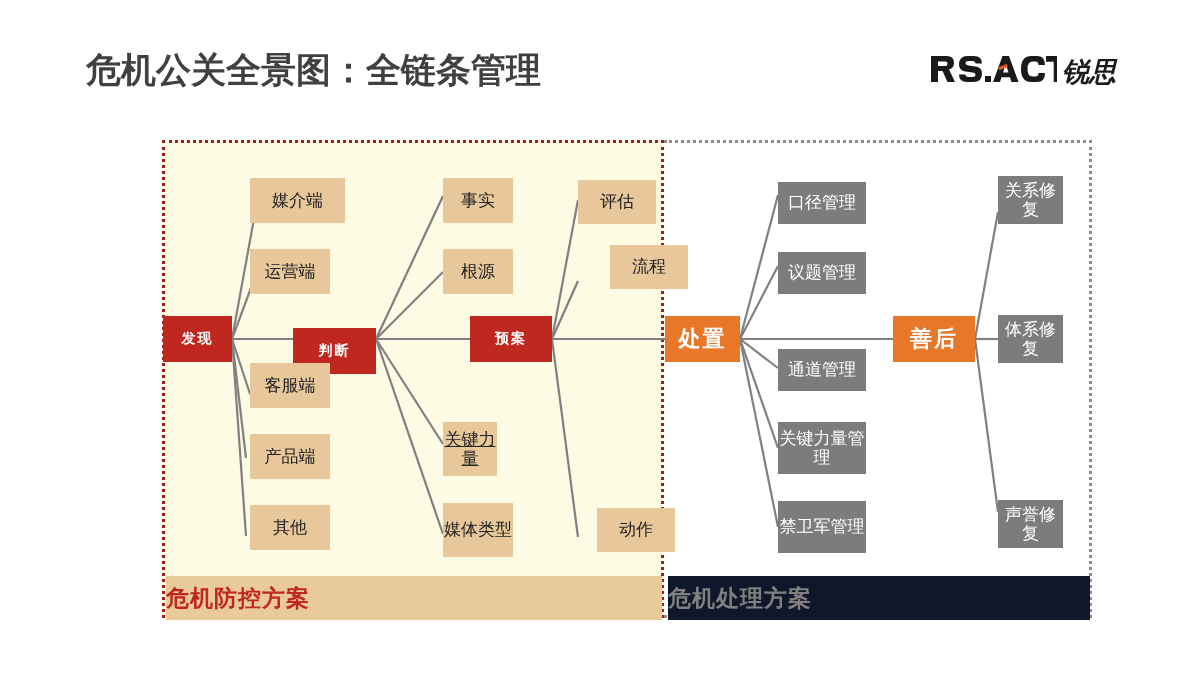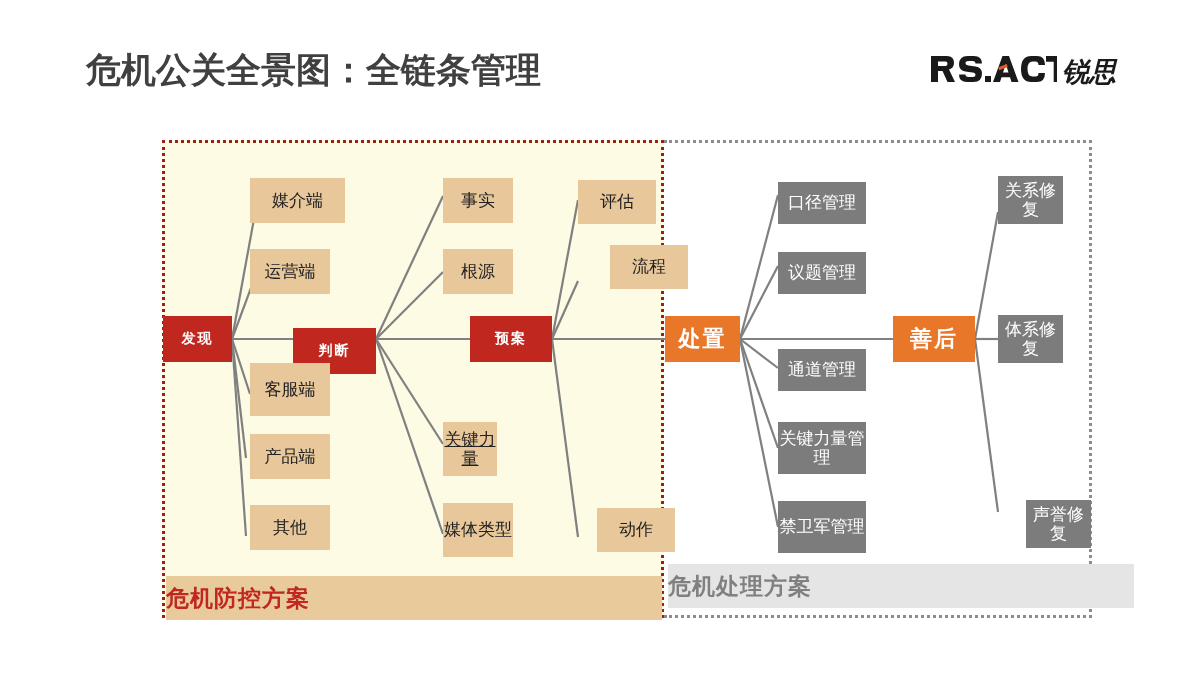--- a/index.html
+++ b/index.html
@@ -85,23 +85,23 @@
   }
   .banner-left {
     left: 166px;
     top: 576px;
     width: 496px;
     background: #e8ca9b;
     color: #c0271f;
   }
   .banner-right {
     left: 668px;
-    top: 564px;
-    width: 466px;
-    background: #e5e5e5;
+    top: 576px;
+    width: 422px;
+    background: #0f172a;
     color: #808080;
   }
 
   
   .wires {
     position: absolute;
     left: 0;
     top: 0;
     width: 1200px;
     height: 675px;
@@ -222,21 +222,21 @@
   <div class="node node-orange" style="left:893px; top:316px; width:82px; height:46px;">
     <span>善后</span>
   </div>
 
   <div class="node node-tan" style="left:250px; top:178px; width:95px; height:45px;">
     <span>媒介端</span>
   </div>
   <div class="node node-tan" style="left:250px; top:249px; width:80px; height:45px;">
     <span>运营端</span>
   </div>
-  <div class="node node-tan" style="left:250px; top:363px; width:80px; height:53px;">
+  <div class="node node-tan" style="left:250px; top:363px; width:80px; height:45px;">
     <span>客服端</span>
   </div>
   <div class="node node-tan" style="left:250px; top:434px; width:80px; height:45px;">
     <span>产品端</span>
   </div>
   <div class="node node-tan" style="left:250px; top:505px; width:80px; height:45px;">
     <span>其他</span>
   </div>
 
   <div class="node node-tan" style="left:443px; top:178px; width:70px; height:45px;">
@@ -277,21 +277,21 @@
   <div class="node node-gray" style="left:778px; top:501px; width:88px; height:52px;">
     <span>禁卫军管理</span>
   </div>
 
   <div class="node node-gray" style="left:998px; top:176px; width:65px; height:48px;">
     <span>关系修复</span>
   </div>
   <div class="node node-gray" style="left:998px; top:315px; width:65px; height:48px;">
     <span>体系修复</span>
   </div>
-  <div class="node node-gray" style="left:1026px; top:500px; width:65px; height:48px;">
+  <div class="node node-gray" style="left:998px; top:500px; width:65px; height:48px;">
     <span>声誉修复</span>
   </div>
 
   <div class="banner banner-left">
     <span>危机防控方案</span>
   </div>
   <div class="banner banner-right">
     <span>危机处理方案</span>
   </div>
 

